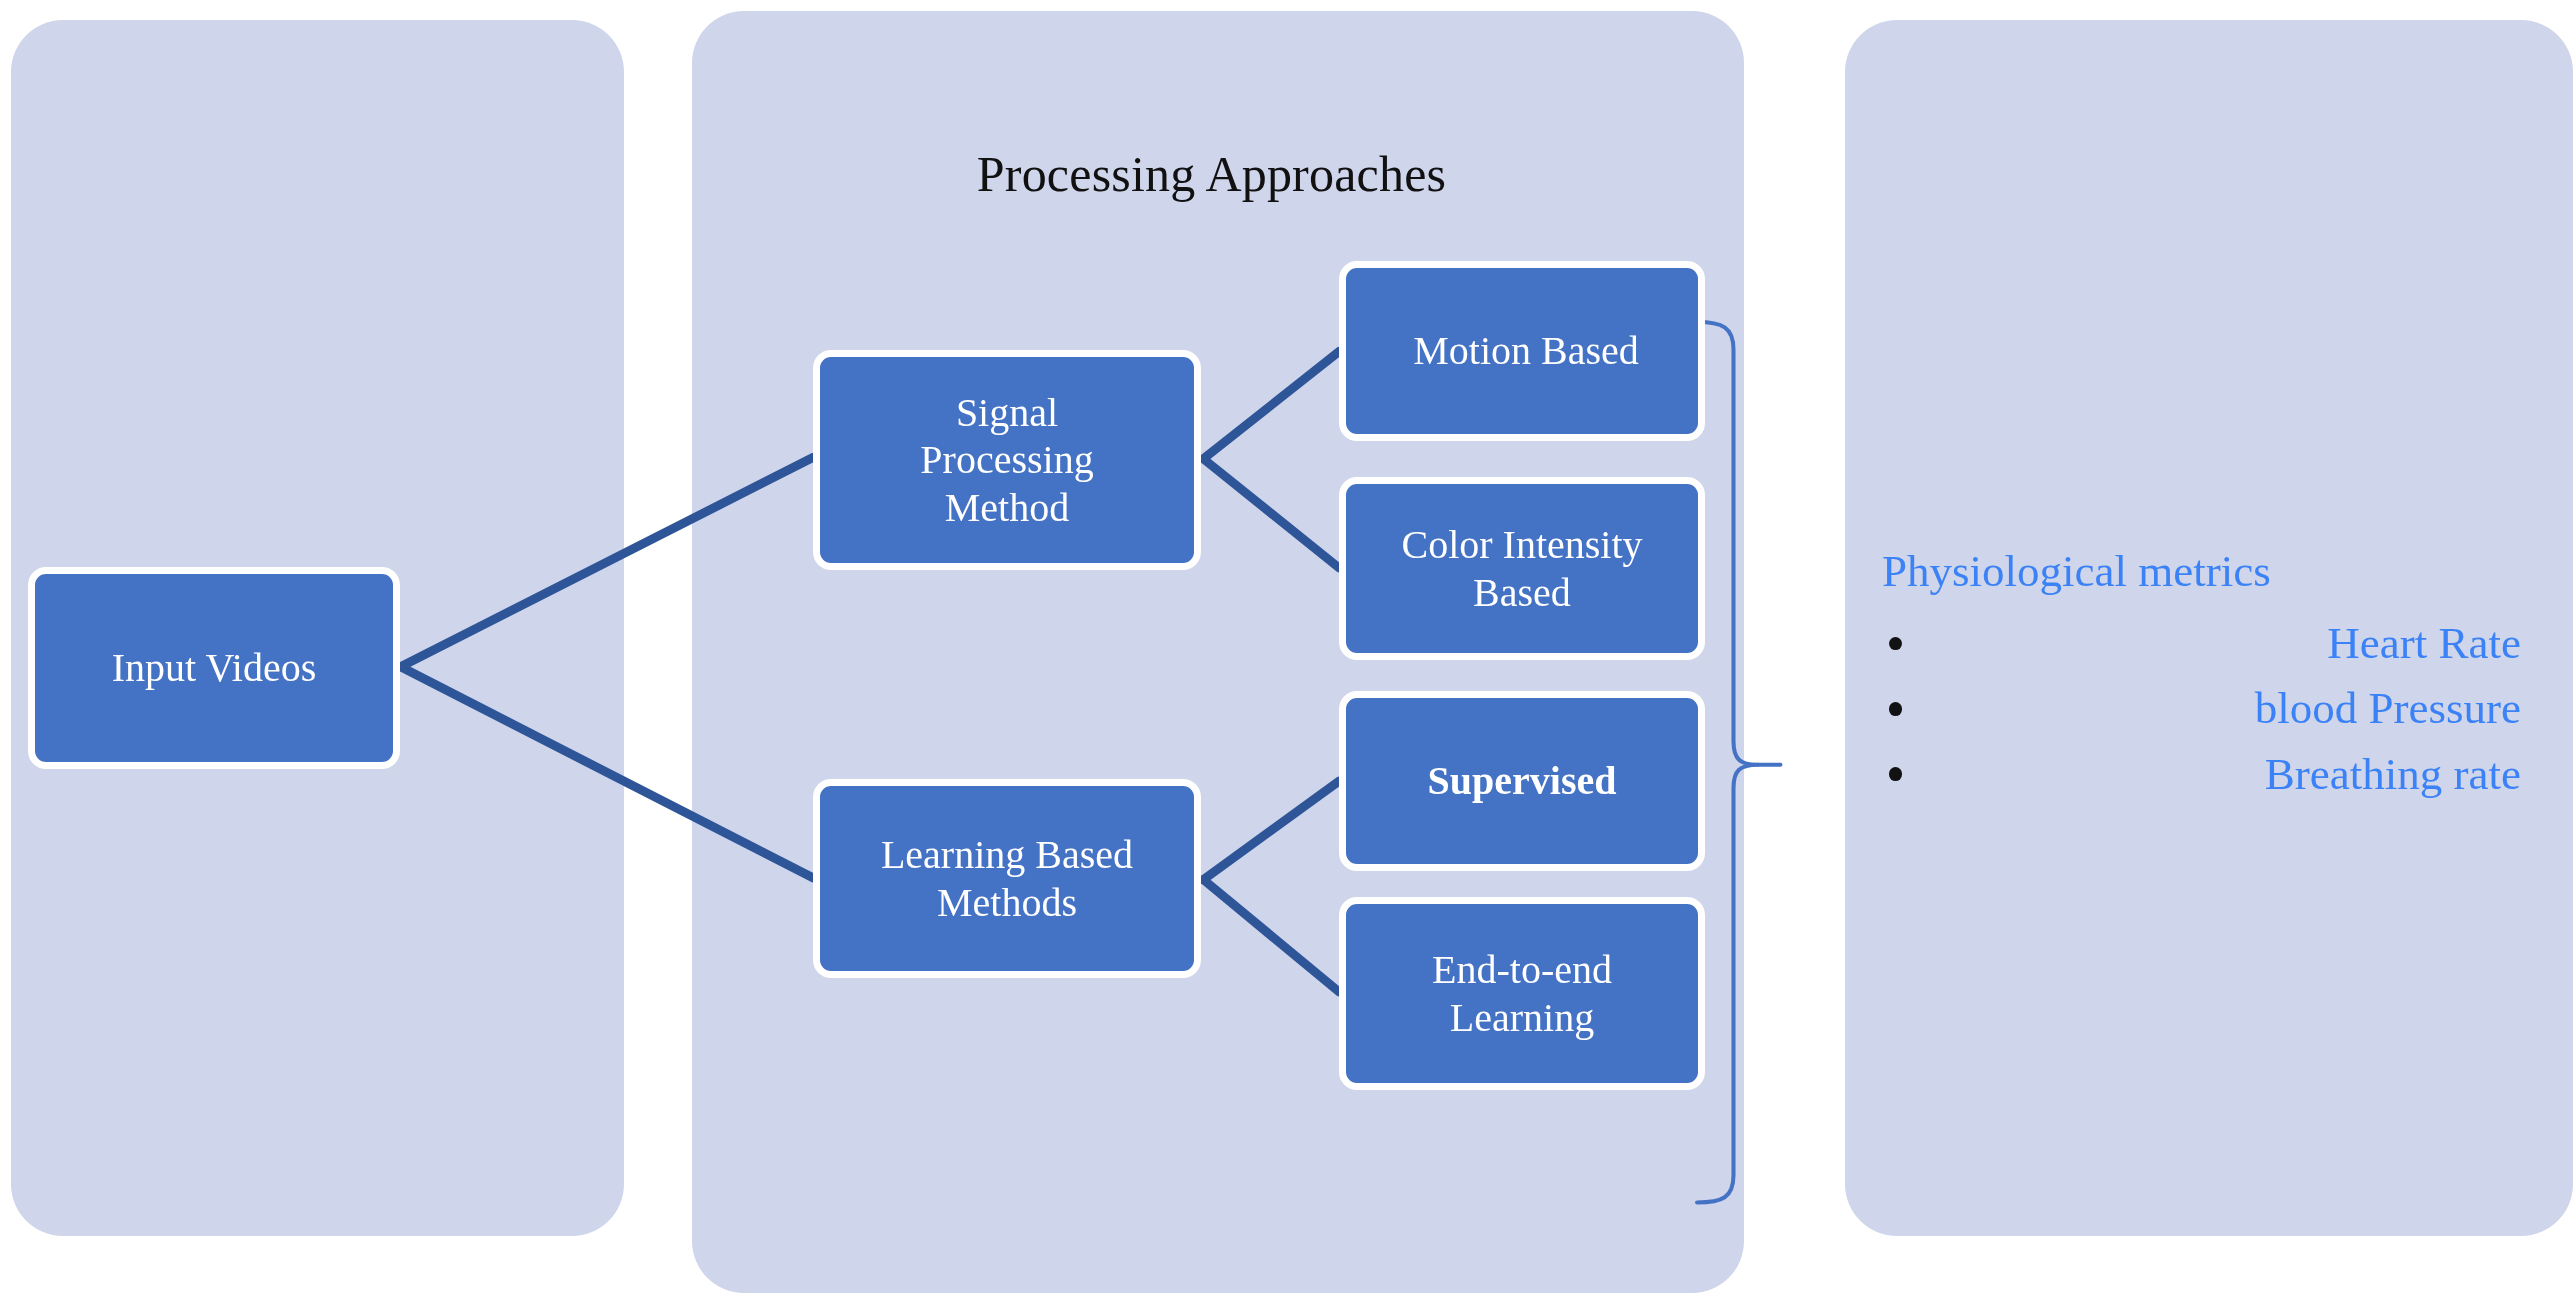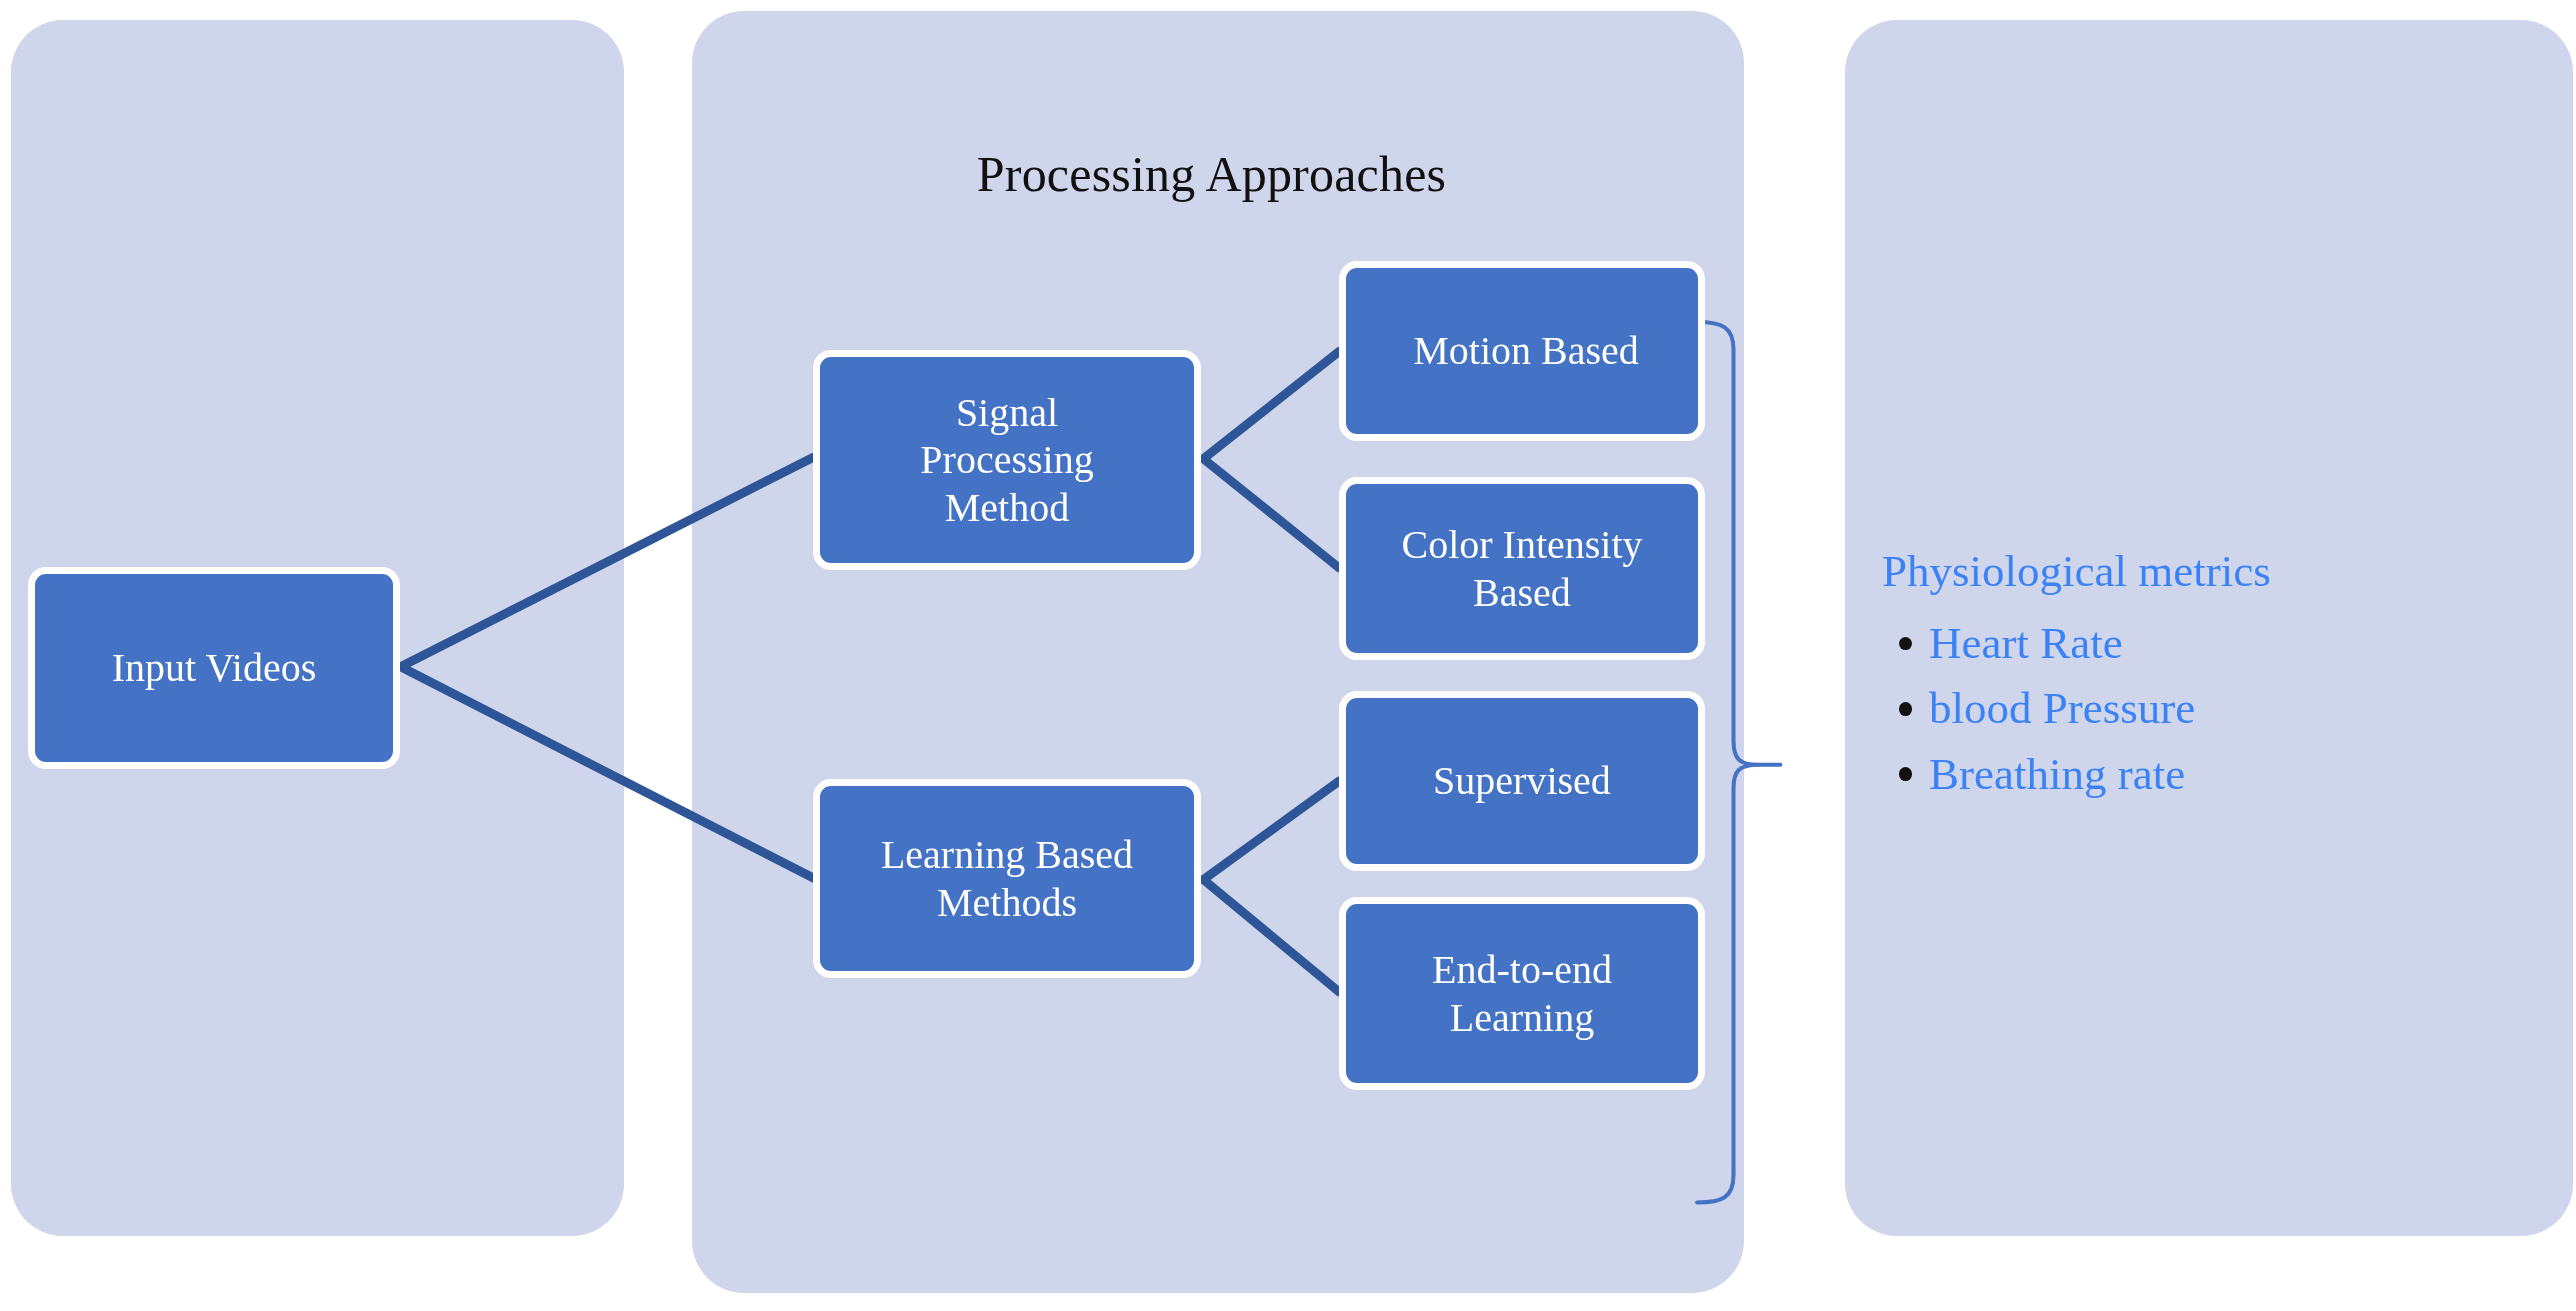--- a/index.html
+++ b/index.html
@@ -66,41 +66,42 @@
     font-size: 40px;
     line-height: 1.18;
     white-space: pre-line;
     padding: 3.2px 8px;
   }
   #node-input-videos   { left: 28px;   top: 567px;  width: 372px;  height: 202px; }
   #node-signal         { left: 813px; top: 350px;  width: 388px;  height: 220px; }
   #node-learning       { left: 813px; top: 779px;  width: 388px;  height: 199px; }
   #node-motion         { left: 1339px; top: 261px;  width: 366px;  height: 180px; padding-left: 16px; }
   #node-color          { left: 1339px; top: 477px;  width: 366px;  height: 183px; }
-  #node-supervised     { left: 1339px; top: 691px;  width: 366px;  height: 180px; }
+  #node-supervised     { left: 1339px; top: 691px;  width: 366px;  height: 180px; font-weight: bold; }
   #node-end-to-end     { left: 1339px; top: 897px; width: 366px;  height: 193px; }
 
   
   #metrics-block {
     position: absolute;
     left: 1882px;
     top: 544px;
     width: 639px;
     color: #3b82f6;
   }
   #metrics-heading {
     font-size: 45px;
     line-height: 1.2;
     margin: 0 0 13px 0;
     white-space: pre-line;
   }
   #metrics-list {
     list-style: none;
-    margin: 10px;
+    margin: 0;
     padding: 0;
+    text-align: right;
   }
   #metrics-list li {
     position: relative;
     font-size: 45px;
     line-height: 1.45;
     padding-left: 37px;
   }
   #metrics-list li .bullet-dot {
     position: absolute;
     left: 6.5px;

